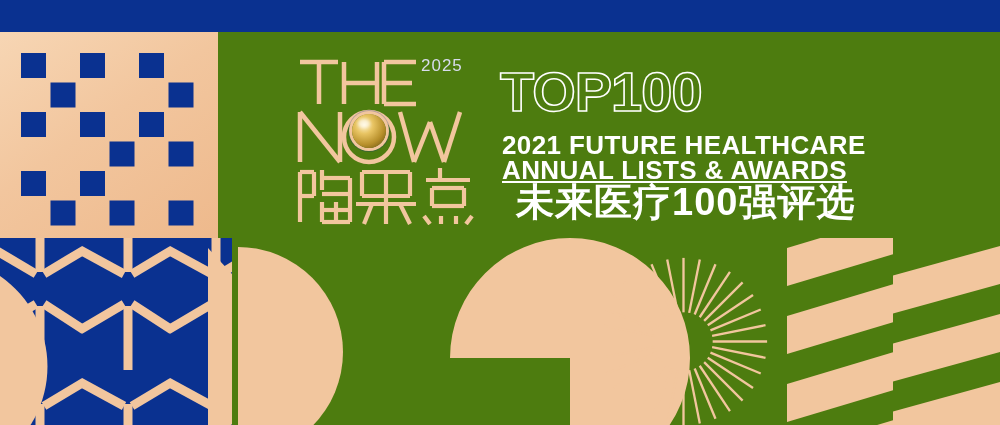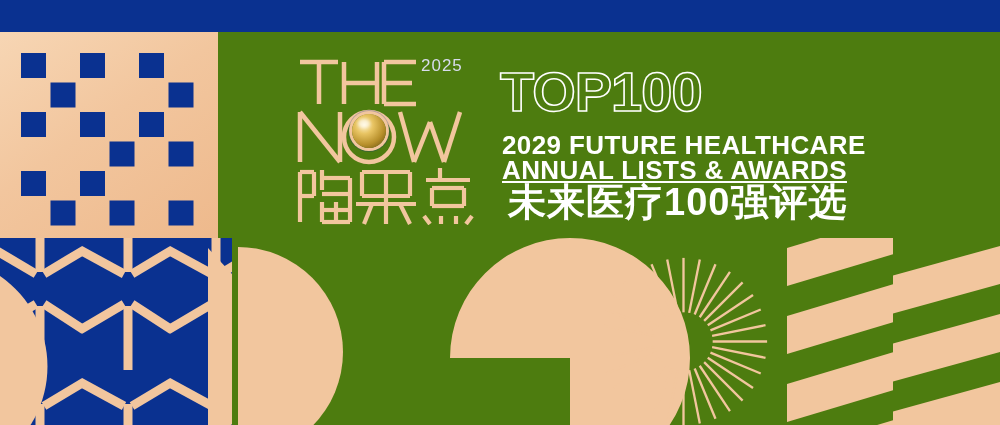--- a/index.html
+++ b/index.html
@@ -98,21 +98,21 @@
     font-size: 26px;
     line-height: 26px;
     letter-spacing: 0.4px;
     white-space: nowrap;
     font-family: "Liberation Sans", sans-serif;
   }
   #eng1 { top: 80px; }
   #eng2 { top: 105px; text-decoration: underline; }
   #cn-line {
     position: absolute;
-    left: 8px; top: 130px;
+    left: 16px; top: 130px;
     color: #ffffff;
     font-weight: 700;
     font-size: 38px;
     line-height: 40px;
     letter-spacing: 1px;
     white-space: nowrap;
     font-family: "Liberation Sans", "DejaVu Sans", sans-serif;
   }
 </style>
 </head>
@@ -329,18 +329,18 @@
         <line x1="164" y1="166" x2="164" y2="174"></line>
         <line x1="180" y1="166" x2="174" y2="174"></line>
       </g>
     </svg>
     <div id="orb"></div>
     <div id="logo-year">2025</div>
   </div>
 
   <div class="layer" id="head-block">
     <div id="top100">TOP100</div>
-    <div class="eng-line" id="eng1">2029 FUTURE HEALTHCARE</div>
+    <div class="eng-line" id="eng1">2021 FUTURE HEALTHCARE</div>
     <div class="eng-line" id="eng2">ANNUAL LISTS &amp; AWARDS</div>
     <div id="cn-line">未来医疗100强评选</div>
   </div>
 
 </div>
 
 </body></html>

